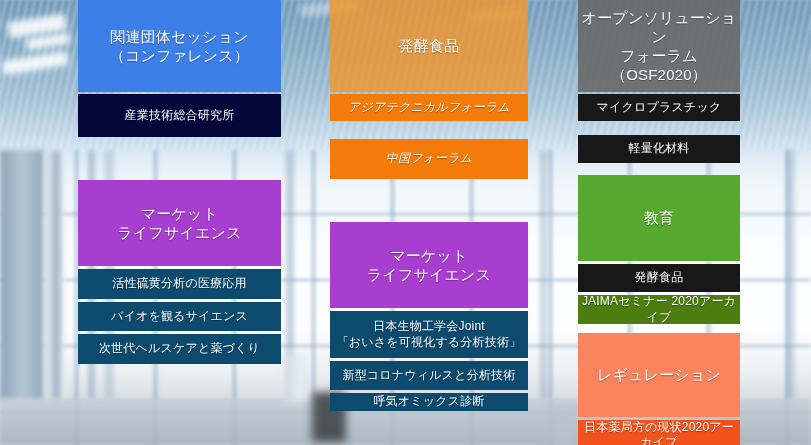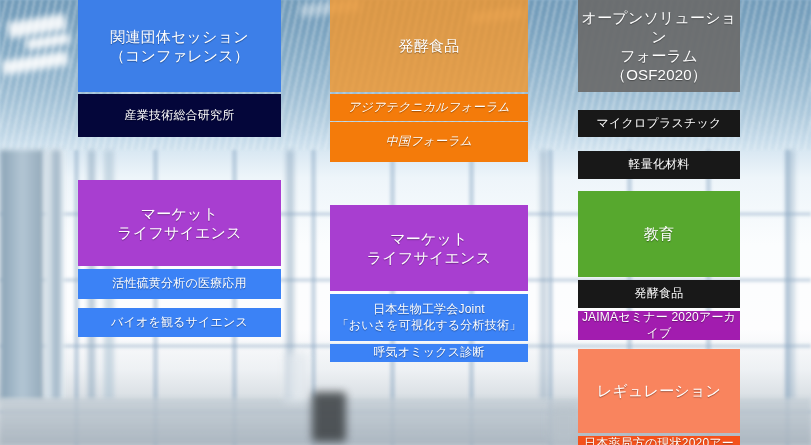--- a/index.html
+++ b/index.html
@@ -95,24 +95,24 @@
   .t-blue-sub    { background: #04063a; }
 
   .t-orange-head { background: rgba(243,150,43,0.80); }
   .t-orange-sub  { background: #f47b0a; font-style: italic; }
 
   .t-gray-head   { background: rgba(106,106,106,0.92); }
   .t-gray-sub    { background: #181818; }
 
   .t-purple-head { background: #a83ed0; }
   .t-purple-sub  { background: #c濃; }
-  .t-purple-sub  { background: #3b82f6; }
+  .t-purple-sub  { background: #0c4a6e; }
 
   .t-green-head  { background: #57a82e; }
-  .t-green-sub   { background: #a21caf; }
+  .t-green-sub   { background: #4d7c0f; }
 
   .t-salmon-head { background: #f9845e; }
   .t-salmon-sub  { background: #f4521c; }
 </style>
 </head>
 <body>
 
 <div id="stage">
 
   <div class="bg-layer bg-base"></div>
@@ -146,42 +146,44 @@
 
     <div class="col" style="left:78px; top:0px; width:203px;">
 
       <div class="tile head t-blue-head" style="height:92px;">関連団体セッション
 （コンファレンス）</div>
       <div class="tile sub t-blue-sub" style="height:43px; margin-top:2px;">産業技術総合研究所</div>
 
       <div class="tile head t-purple-head" style="height:86px; margin-top:43px;">マーケット
 ライフサイエンス</div>
       <div class="tile sub t-purple-sub" style="height:30px; margin-top:3px;">活性硫黄分析の医療応用</div>
-      <div class="tile sub t-purple-sub" style="height:29px; margin-top:9px;">バイオを観るサイエンス</div>
+      <div class="tile sub t-purple-sub" style="height:29px; margin-top:3px;">バイオを観るサイエンス</div>
+      <div class="tile sub t-purple-sub" style="height:30px; margin-top:3px;">次世代ヘルスケアと薬づくり</div>
     </div>
 
     <div class="col" style="left:330px; top:0px; width:198px;">
 
       <div class="tile head t-orange-head" style="height:92px;">発酵食品</div>
       <div class="tile sub t-orange-sub" style="height:27px; margin-top:2px;">アジアテクニカルフォーラム</div>
-      <div class="tile sub t-orange-sub" style="height:40px; margin-top:1px;">中国フォーラム</div>
+      <div class="tile sub t-orange-sub" style="height:40px; margin-top:18px;">中国フォーラム</div>
 
       <div class="tile head t-purple-head" style="height:86px; margin-top:43px;">マーケット
 ライフサイエンス</div>
       <div class="tile sub t-purple-sub" style="height:47px; margin-top:3px;">日本生物工学会Joint
 「おいさを可視化する分析技術」</div>
+      <div class="tile sub t-purple-sub" style="height:29px; margin-top:3px;">新型コロナウィルスと分析技術</div>
       <div class="tile sub t-purple-sub" style="height:18px; margin-top:3px;">呼気オミックス診断</div>
     </div>
 
     <div class="col" style="left:578px; top:0px; width:162px;">
 
       <div class="tile head t-gray-head" style="height:92px;">オープンソリューション
 フォーラム
 （OSF2020）</div>
-      <div class="tile sub t-gray-sub" style="height:27px; margin-top:18px;">マイクロプラスチック</div>
+      <div class="tile sub t-gray-sub" style="height:27px; margin-top:2px;">マイクロプラスチック</div>
       <div class="tile sub t-gray-sub" style="height:28px; margin-top:14px;">軽量化材料</div>
       <div class="tile head t-green-head" style="height:86px; margin-top:12px;">教育</div>
 
       <div class="tile sub t-gray-sub" style="height:28px; margin-top:3px;">発酵食品</div>
       <div class="tile sub t-green-sub" style="height:29px; margin-top:3px;">JAIMAセミナー 2020アーカイブ</div>
 
       <div class="tile head t-salmon-head" style="height:84px; margin-top:9px;">レギュレーション</div>
       <div class="tile sub t-salmon-sub" style="height:30px; margin-top:3px;">日本薬局方の現状2020アーカイブ</div>
     </div>
 

